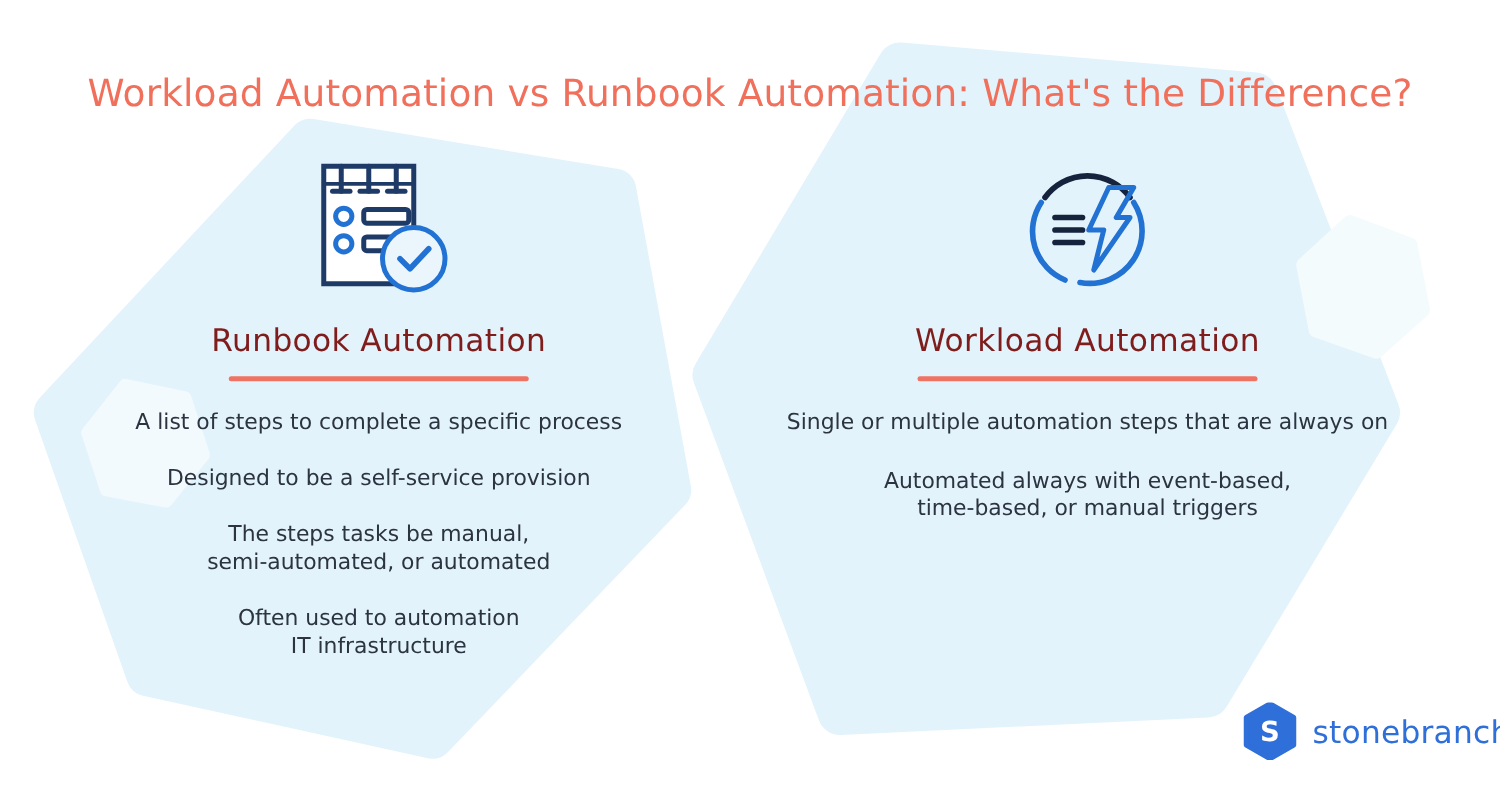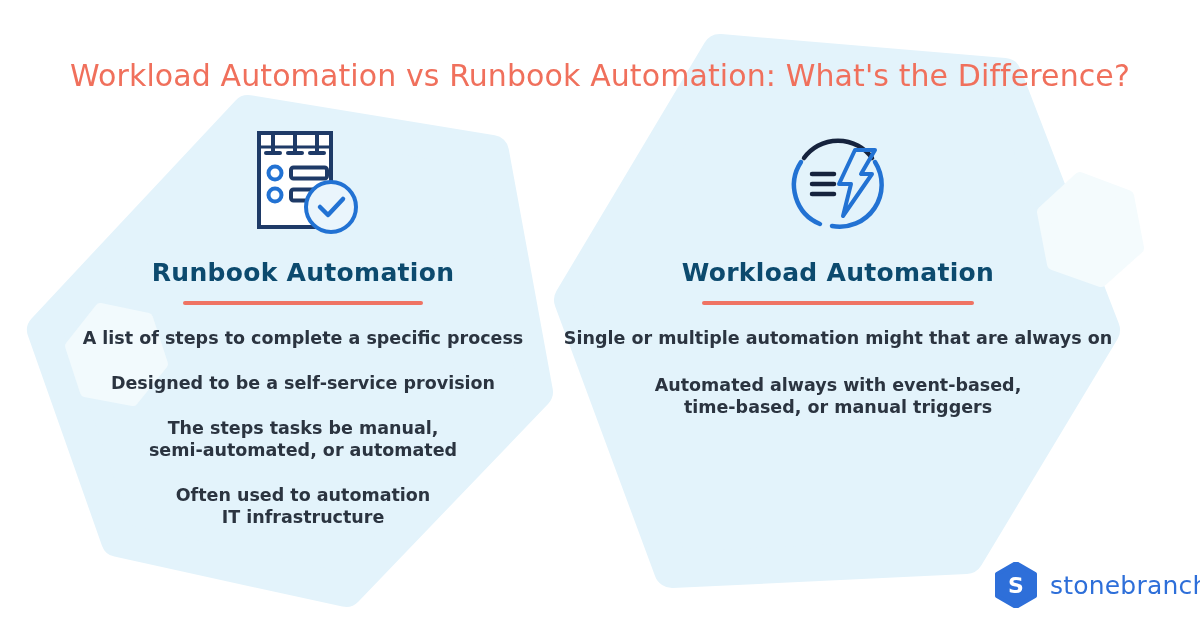--- a/index.html
+++ b/index.html
@@ -39,49 +39,48 @@
     white-space: nowrap;
   }
 
   
   .col {
     position: absolute;
     top: 120px;
     text-align: center;
   }
   .col-left  { left: 48px;  width: 510px; }
-  .col-right { left: 538px; width: 600px; }
+  .col-right { left: 570px; width: 600px; }
 
   .icon-wrap {
     height: 120px;
     display: flex;
     align-items: center;
     justify-content: center;
   }
 
   .col-heading {
     margin-top: 18px;
     font-size: 25px;
-    font-weight: bold;
-    color: #0c4a6e;
+    font-weight: normal;
+    color: #7f1d1d;
     letter-spacing: 0.3px;
     font-family: "DejaVu Sans", sans-serif;
   }
   .heading-rule {
     width: 240px;
     height: 4px;
     background: #EF7363;
     margin: 14px auto 0 auto;
     border-radius: 2px;
   }
   .col-right .heading-rule { width: 272px; }
 
   .bullets {
     margin-top: 22px;
-    font-weight: bold;
   }
   .bullet {
     font-size: 17.5px;
     line-height: 22px;
     color: #2B3440;
     margin-bottom: 23px;
     font-family: "DejaVu Sans", sans-serif;
     white-space: pre-line;
   }
   .col-right .bullet { margin-bottom: 25px; }
@@ -179,21 +178,21 @@
         </g>
 
         <path d="M 78,30 L 98,30 L 84,54 L 95,54 L 66,96 L 74,64 L 62,64 Z" fill="none" stroke="#2272D3" stroke-width="4" stroke-linejoin="round"></path>
       </svg>
     </div>
 
     <div class="col-heading">Workload Automation</div>
     <div class="heading-rule"></div>
 
     <div class="bullets">
-      <div class="bullet">Single or multiple automation might that are always on</div>
+      <div class="bullet">Single or multiple automation steps that are always on</div>
       <div class="bullet">Automated always with event-based,
 time-based, or manual triggers</div>
     </div>
   </div>
 
   <div class="logo">
     <svg class="logo-mark" viewBox="0 0 44 46" xmlns="http://www.w3.org/2000/svg">
       <path d="M 22,1 L 41,12 L 41,34 L 22,45 L 3,34 L 3,12 Z" fill="#2E6FD9" stroke="#2E6FD9" stroke-width="4" stroke-linejoin="round"></path>
       <text x="22" y="31" text-anchor="middle" font-family="DejaVu Sans, sans-serif" font-size="22" font-weight="bold" fill="#ffffff">S</text>
     </svg>

